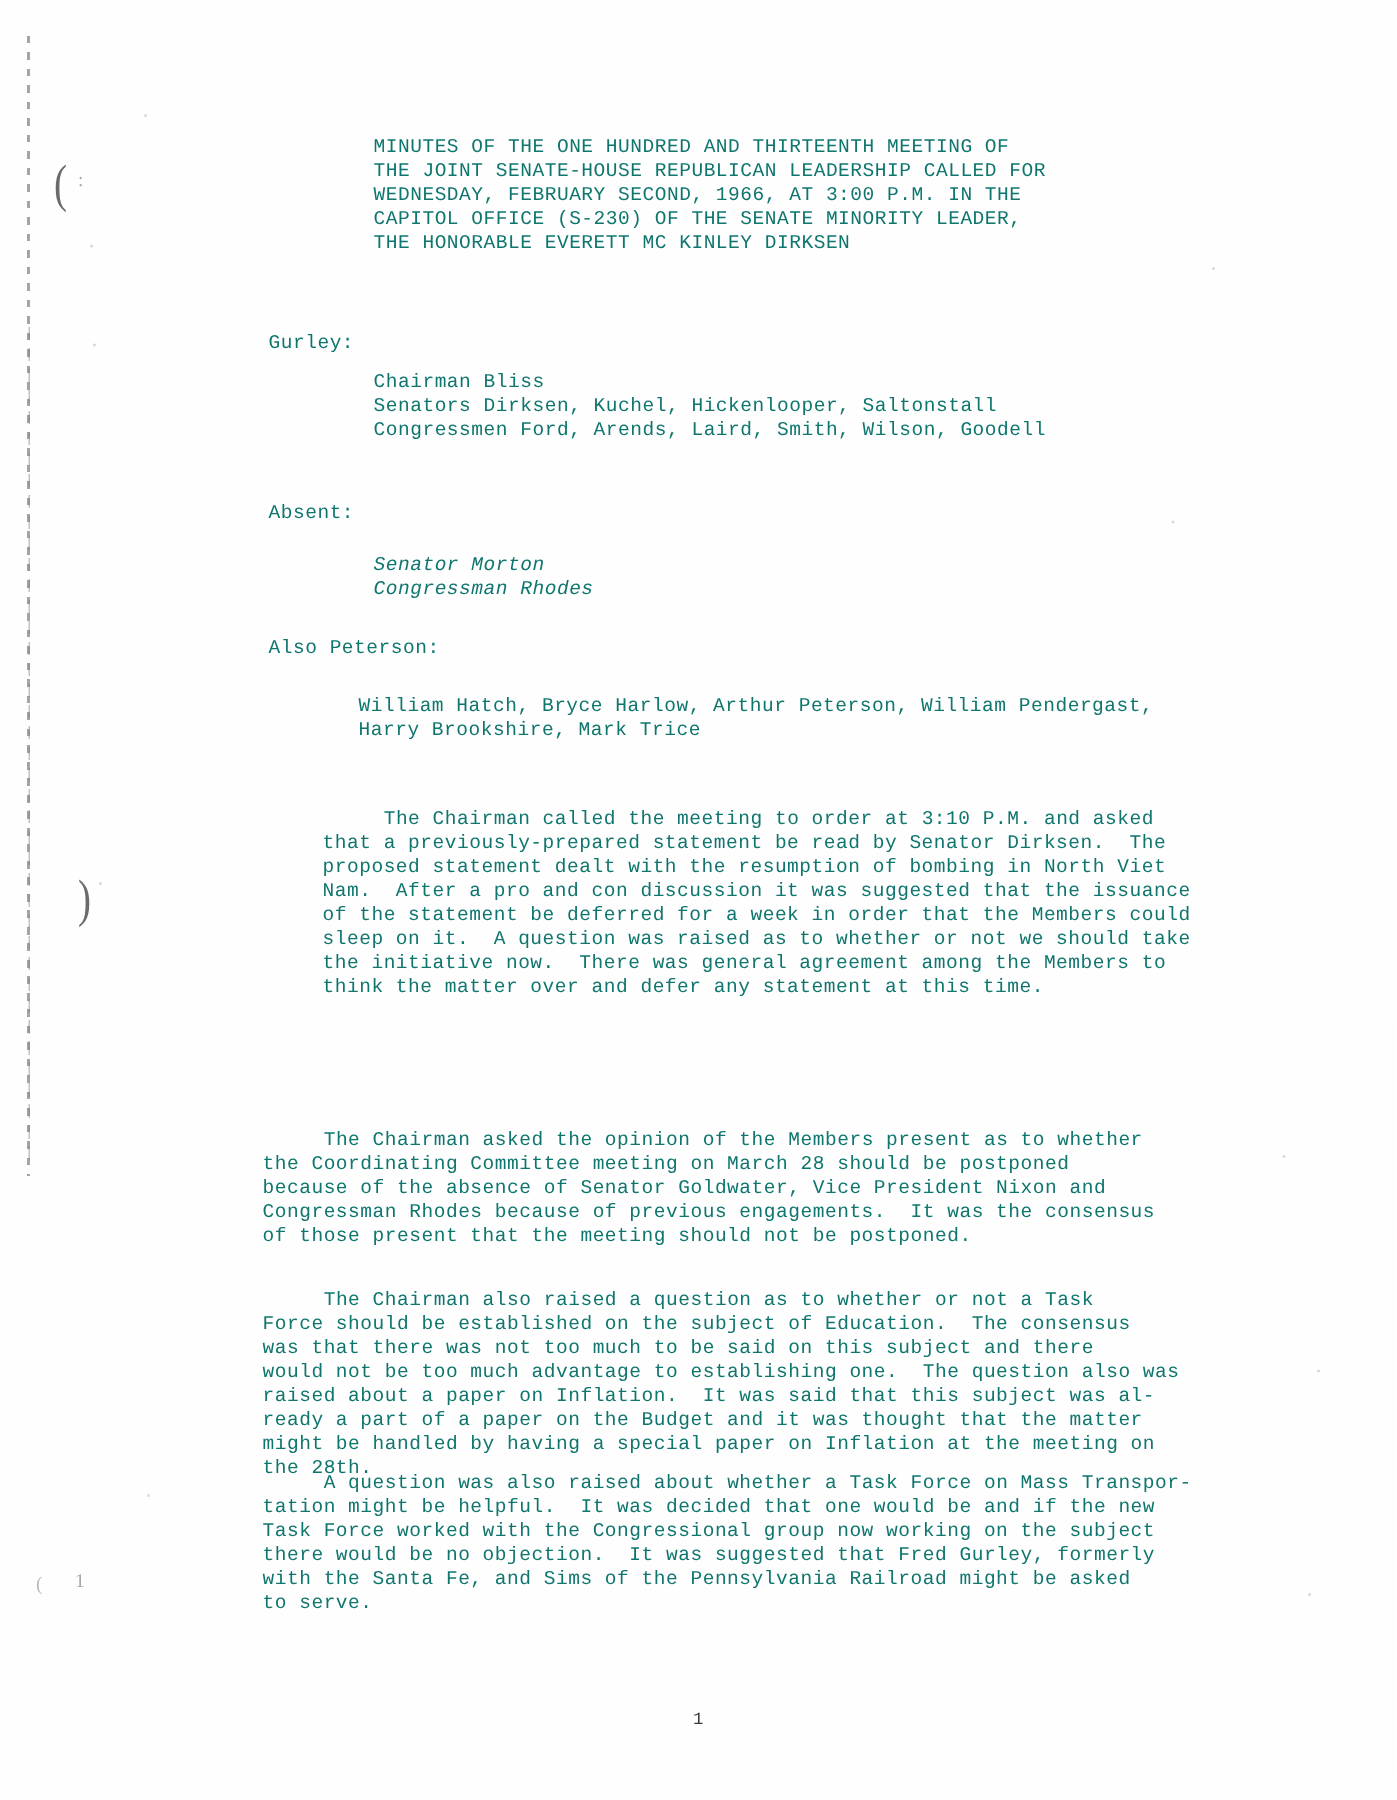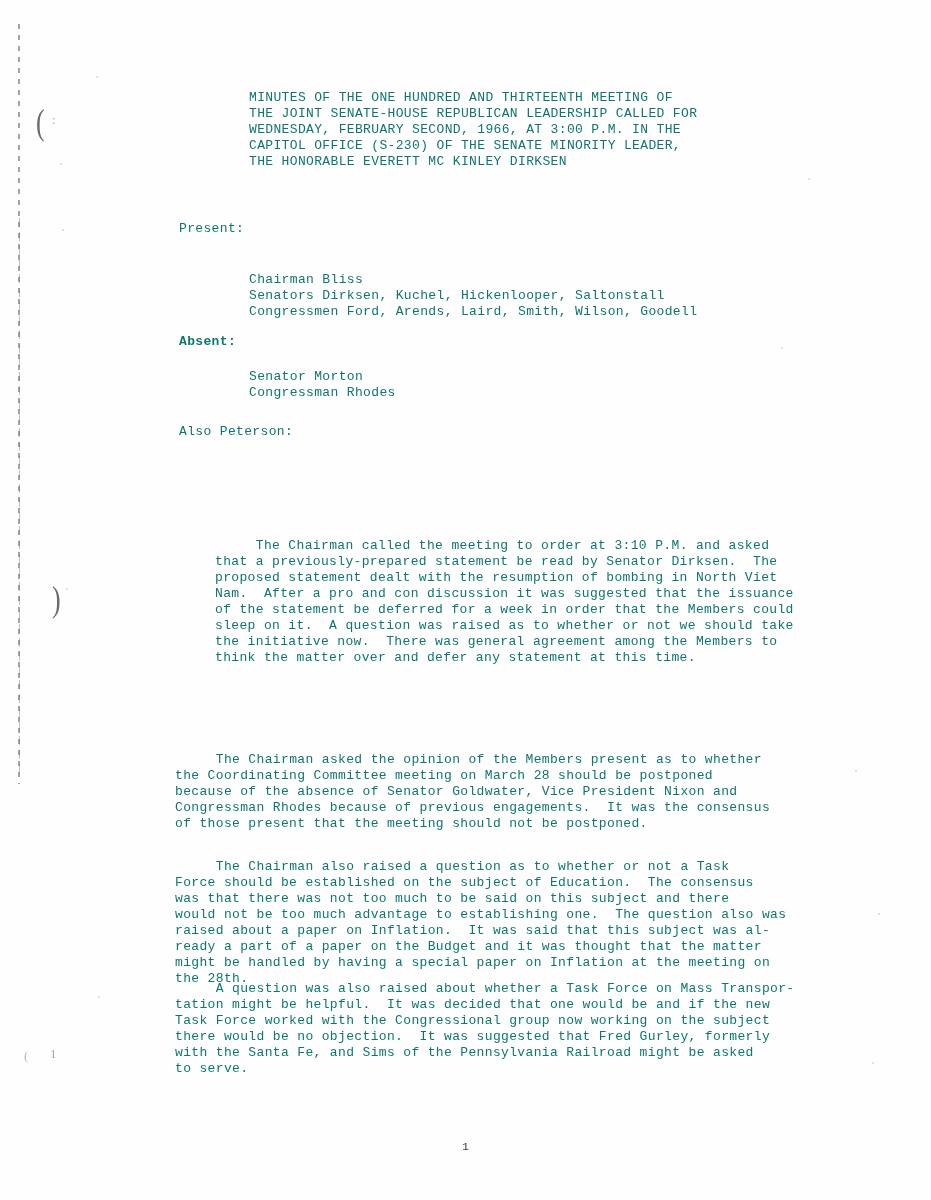--- a/index.html
+++ b/index.html
@@ -100,28 +100,28 @@
 
   #title-block {
     left: 249px;
     top: 90px;
   }
 
   .section-label {
     left: 179px;
   }
   #label-present  { top: 221px; }
-  #label-absent   { top: 334px; font-weight: bold; }
+  #label-absent   { top: 334px; }
   #label-also     { top: 424px; }
 
   .name-block {
     left: 249px;
   }
-  #names-present { top: 272px; font-family: Liberation Mono, monospace; }
-  #names-absent  { top: 369px; }
+  #names-present { top: 247px; font-family: Liberation Mono, monospace; }
+  #names-absent  { top: 369px; font-style: italic; }
   #names-also    { left: 239px; top: 463px; }
 
   .para {
     left: 175px;
     width: 690px;
     white-space: pre-wrap;
   }
   #para-1 { top: 538px; margin-left: 40px; }
   #para-2 { top: 704px; margin-top: 48px; }
   #para-3 { top: 859px; }
@@ -159,30 +159,32 @@
   <div class="margin-mark" id="margin-paren-close">)</div>
   <div class="margin-mark" id="margin-tick-left">(</div>
   <div class="margin-mark" id="margin-tick-right">1</div>
 
   <div class="tw" id="title-block">MINUTES OF THE ONE HUNDRED AND THIRTEENTH MEETING OF
 THE JOINT SENATE-HOUSE REPUBLICAN LEADERSHIP CALLED FOR
 WEDNESDAY, FEBRUARY SECOND, 1966, AT 3:00 P.M. IN THE
 CAPITOL OFFICE (S-230) OF THE SENATE MINORITY LEADER,
 THE HONORABLE EVERETT MC KINLEY DIRKSEN</div>
 
-  <div class="tw section-label" id="label-present">Present:</div>
+  <div class="tw section-label" id="label-present">Gurley:</div>
   <div class="tw name-block" id="names-present">Chairman Bliss
 Senators Dirksen, Kuchel, Hickenlooper, Saltonstall
 Congressmen Ford, Arends, Laird, Smith, Wilson, Goodell</div>
 
   <div class="tw section-label" id="label-absent">Absent:</div>
   <div class="tw name-block" id="names-absent">Senator Morton
 Congressman Rhodes</div>
 
   <div class="tw section-label" id="label-also">Also Peterson:</div>
+  <div class="tw name-block" id="names-also">William Hatch, Bryce Harlow, Arthur Peterson, William Pendergast,
+Harry Brookshire, Mark Trice</div>
 
   <div class="tw para" id="para-1">     The Chairman called the meeting to order at 3:10 P.M. and asked
 that a previously-prepared statement be read by Senator Dirksen.  The
 proposed statement dealt with the resumption of bombing in North Viet
 Nam.  After a pro and con discussion it was suggested that the issuance
 of the statement be deferred for a week in order that the Members could
 sleep on it.  A question was raised as to whether or not we should take
 the initiative now.  There was general agreement among the Members to
 think the matter over and defer any statement at this time.</div>
   <div class="tw para" id="para-2">     The Chairman asked the opinion of the Members present as to whether

